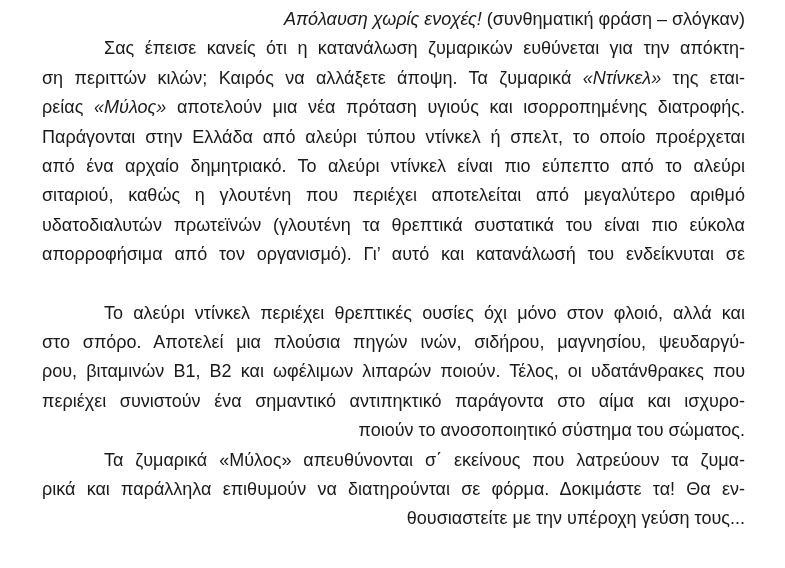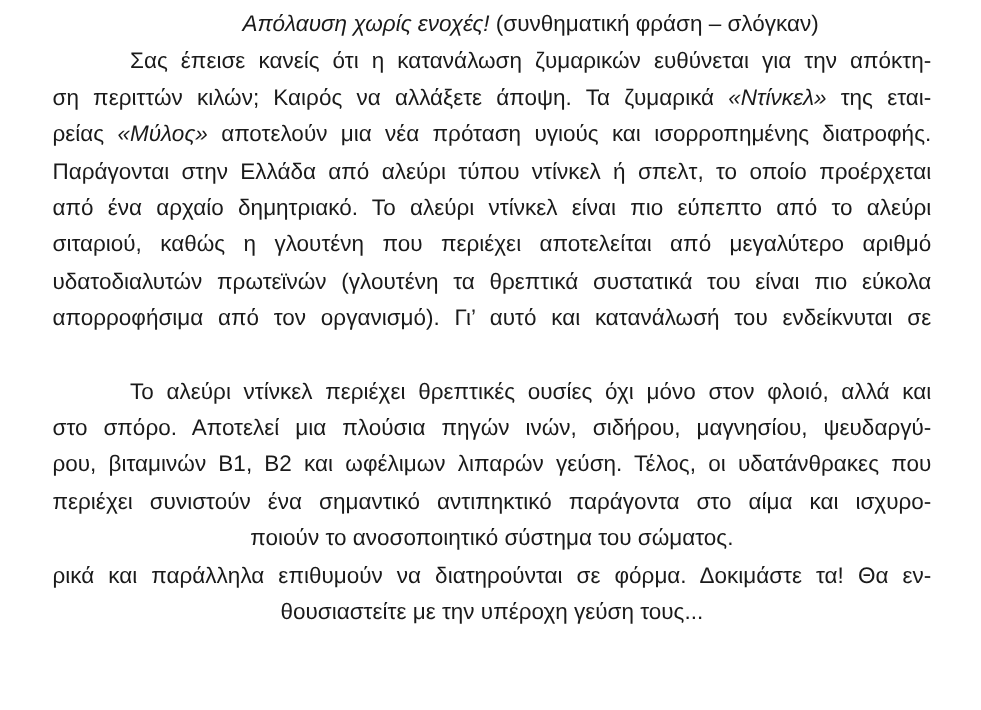--- a/index.html
+++ b/index.html
@@ -26,21 +26,21 @@
     height: 29.4px;
     color: #1a1a1a;
     white-space: normal;
     overflow: hidden;
   }
   .text-line.justify {
     text-align: justify;
     text-align-last: justify;
   }
   .text-line.left {
-    text-align: center;
+    text-align: right;
   }
   .text-line.indent {
     text-indent: 62px;
   }
   .text-line .seg-italic {
     font-style: italic;
   }
   .para-gap {
     height: 29.2px;
   }
@@ -55,19 +55,20 @@
       <div class="text-line justify"><span class="seg-regular">ση περιττών κιλών; Καιρός να αλλάξετε άποψη. Τα ζυμαρικά </span><span class="seg-italic">«Ντίνκελ»</span><span class="seg-regular"> της εται-</span></div>
       <div class="text-line justify"><span class="seg-regular">ρείας </span><span class="seg-italic">«Μύλος»</span><span class="seg-regular"> αποτελούν μια νέα πρόταση υγιούς και ισορροπημένης διατροφής.</span></div>
       <div class="text-line justify"><span class="seg-regular">Παράγονται στην Ελλάδα από αλεύρι τύπου ντίνκελ ή σπελτ, το οποίο προέρχεται</span></div>
       <div class="text-line justify"><span class="seg-regular">από ένα αρχαίο δημητριακό. Το αλεύρι ντίνκελ είναι πιο εύπεπτο από το αλεύρι</span></div>
       <div class="text-line justify"><span class="seg-regular">σιταριού, καθώς η γλουτένη που περιέχει αποτελείται από μεγαλύτερο αριθμό</span></div>
       <div class="text-line justify"><span class="seg-regular">υδατοδιαλυτών πρωτεϊνών (γλουτένη τα θρεπτικά συστατικά του είναι πιο εύκολα</span></div>
       <div class="text-line justify"><span class="seg-regular">απορροφήσιμα από τον οργανισμό). Γι’ αυτό και κατανάλωσή του ενδείκνυται σε</span></div>
       <div class="para-gap"></div>
       <div class="text-line justify indent"><span class="seg-regular">Το αλεύρι ντίνκελ περιέχει θρεπτικές ουσίες όχι μόνο στον φλοιό, αλλά και</span></div>
       <div class="text-line justify"><span class="seg-regular">στο σπόρο. Αποτελεί μια πλούσια πηγών ινών, σιδήρου, μαγνησίου, ψευδαργύ-</span></div>
-      <div class="text-line justify"><span class="seg-regular">ρου, βιταμινών Β1, Β2 και ωφέλιμων λιπαρών γεύση. Τέλος, οι υδατάνθρακες που</span></div>
+      <div class="text-line justify"><span class="seg-regular">ρου, βιταμινών Β1, Β2 και ωφέλιμων λιπαρών ποιούν. Τέλος, οι υδατάνθρακες που</span></div>
       <div class="text-line justify"><span class="seg-regular">περιέχει συνιστούν ένα σημαντικό αντιπηκτικό παράγοντα στο αίμα και ισχυρο-</span></div>
       <div class="text-line left"><span class="seg-regular">ποιούν το ανοσοποιητικό σύστημα του σώματος.</span></div>
+      <div class="text-line justify indent"><span class="seg-regular">Τα ζυμαρικά «Μύλος» απευθύνονται σ΄ εκείνους που λατρεύουν τα ζυμα-</span></div>
       <div class="text-line justify"><span class="seg-regular">ρικά και παράλληλα επιθυμούν να διατηρούνται σε φόρμα. Δοκιμάστε τα! Θα εν-</span></div>
       <div class="text-line left"><span class="seg-regular">θουσιαστείτε με την υπέροχη γεύση τους...</span></div>
     </div>
 </div>
 
 </body></html>

